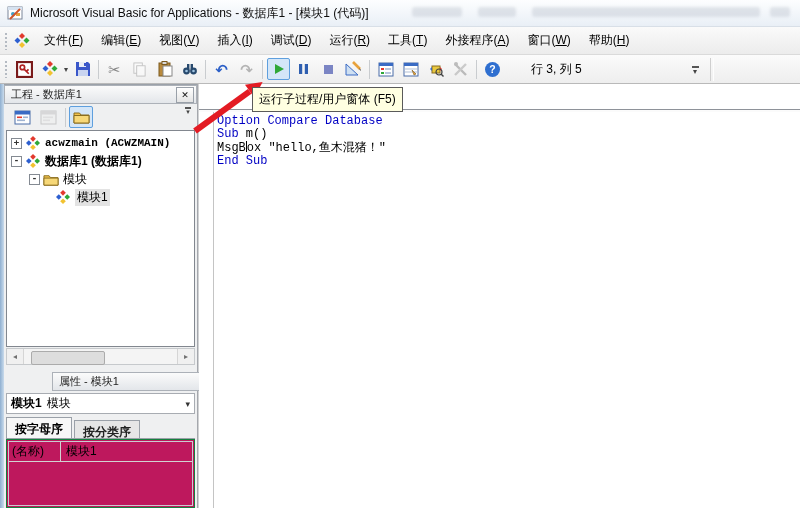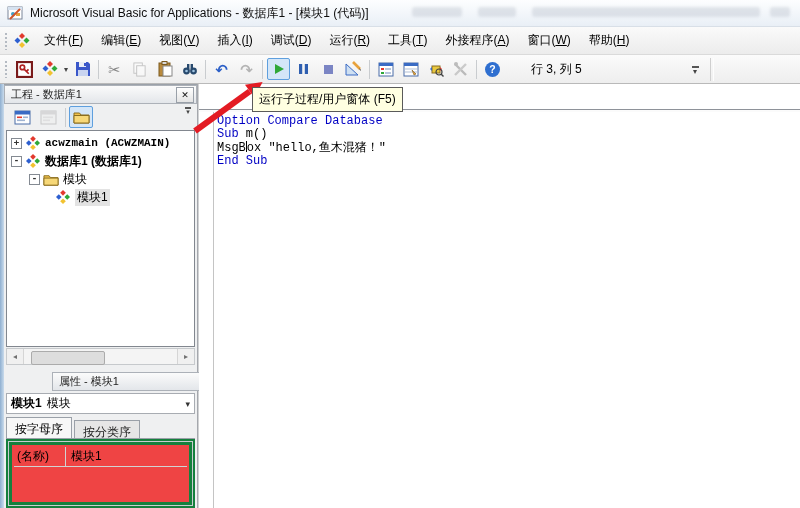--- a/index.html
+++ b/index.html
@@ -76,25 +76,25 @@
   .sbtn.l{border-right:1px solid #D5D5D5;}
   .sbtn.r{border-left:1px solid #D5D5D5;margin-left:auto;}
   .sthumb{position:absolute;left:24px;top:2px;width:72px;height:12px;background:#DDDDDD;border:1px solid #ABABAB;border-radius:2px;}
 
   
   .props-combo{position:absolute;left:6px;top:393px;width:189px;height:21px;background:#fff;border:1px solid #A8ACB2;
     box-sizing:border-box;display:flex;align-items:center;padding:0 4px;font-size:12px;}
   .props-combo .arrow{margin-left:auto;font-size:9px;color:#333;}
   .props-tabs{position:absolute;left:6px;top:417px;width:189px;height:22px;display:flex;align-items:flex-end;
     border-bottom:1px solid #9AA0A8;box-sizing:border-box;}
-  .tab{font-size:12px;padding:3px 8px 3px 8px;border:1px solid #9AA0A8;border-bottom:none;margin-right:2px;box-sizing:border-box;}
+  .tab{font-size:12px;padding:3px 8px 3px 8px;border:1px solid #9AA0A8;border-bottom:none;margin-right:2px;box-sizing:border-box;font-weight:bold;}
   .tab.active{background:#F7F7F7;height:21px;}
   .tab.inactive{background:#E6E6E6;height:18px;color:#222;}
-  .props-grid{position:absolute;left:6px;top:439px;width:189px;height:69px;background:#ef4444;
-    border:6px solid #15803d;outline:1px solid #C9CCD0;outline-offset:-3px;box-sizing:border-box;padding:2px;}
+  .props-grid{position:absolute;left:6px;top:439px;width:189px;height:69px;background:#be185d;
+    border:1px solid #15803d;outline:1px solid #C9CCD0;outline-offset:-3px;box-sizing:border-box;padding:2px;}
   .prow{display:flex;height:19px;align-items:center;border-bottom:1px solid #D2D2D2;font-size:12px;}
   .pcell-name{width:52px;padding-left:3px;border-right:1px solid #D2D2D2;box-sizing:border-box;height:100%;display:flex;align-items:center;}
   .pcell-val{padding-left:5px;}
 
   
   .code-header{position:absolute;left:199px;top:85px;width:601px;height:26px;background:#FBFBFB;
     border-top:1px solid #8E9299;border-bottom:1px solid #A9A9A9;box-sizing:border-box;
     display:flex;align-items:center;margin-top:24px;}
   .obj-combo{font-size:12px;color:#000;margin-left:6px;white-space:nowrap;}
   .proc-arrow{position:absolute;left:588px;top:8px;font-size:9px;color:#222;}

